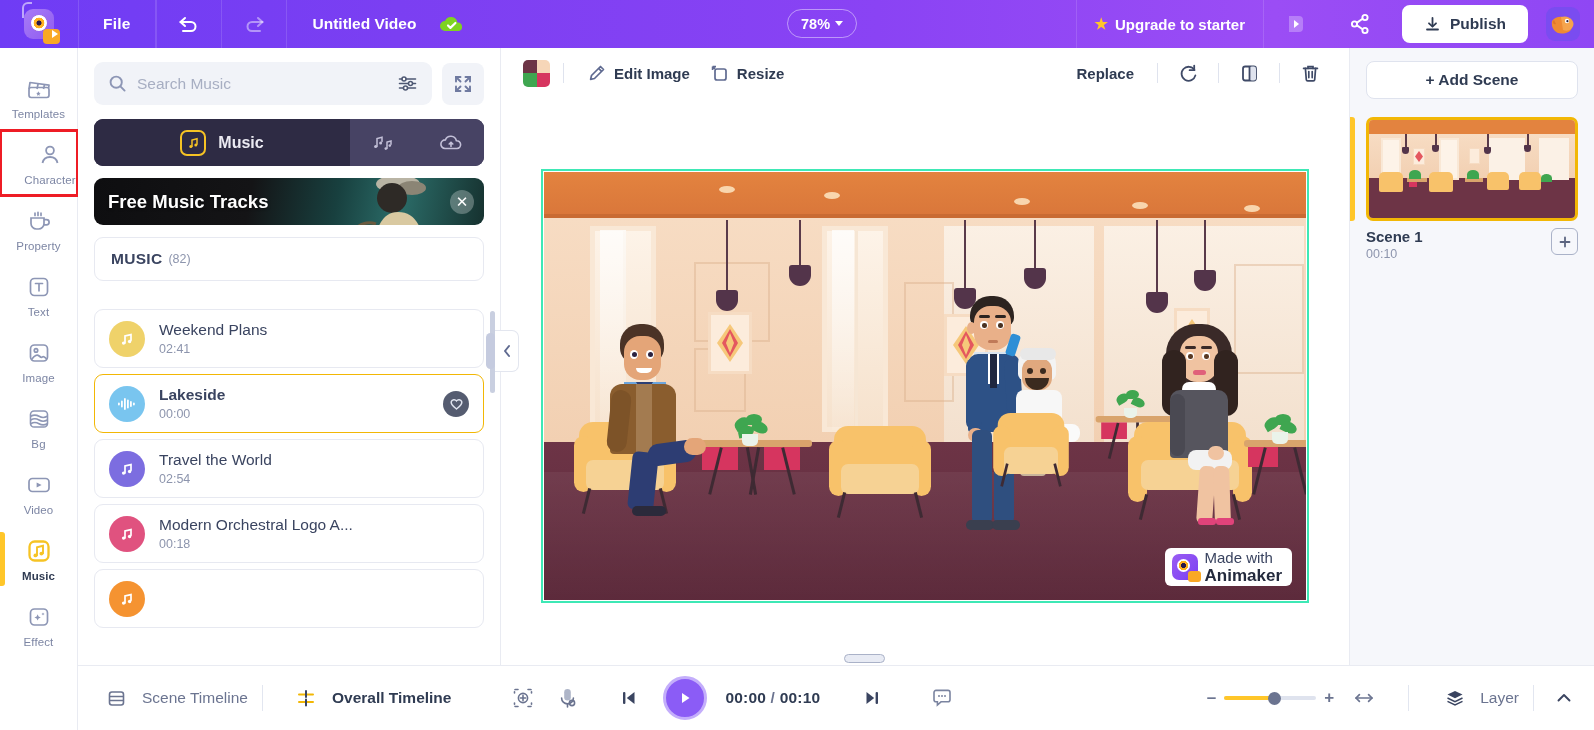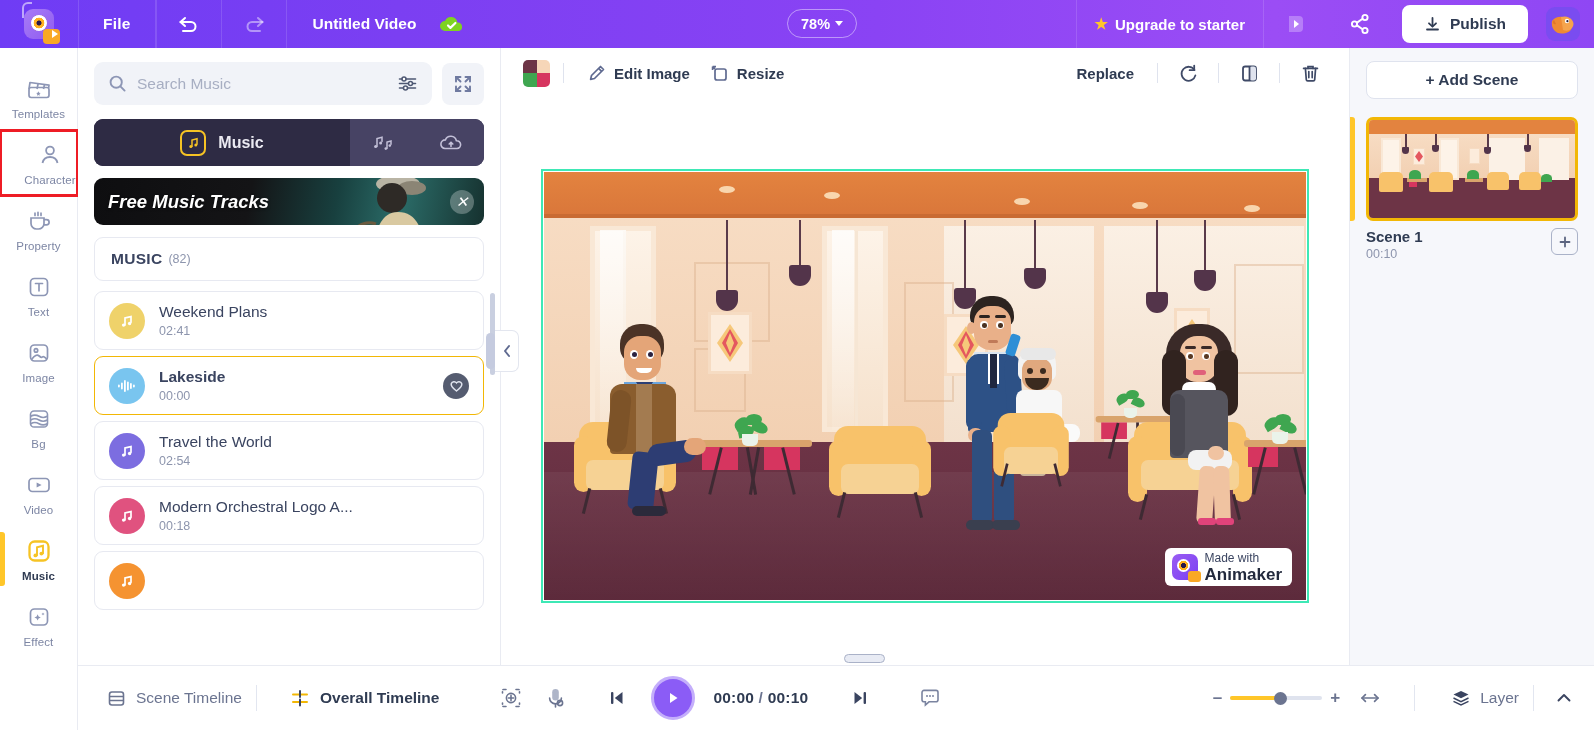--- a/index.html
+++ b/index.html
@@ -100,38 +100,38 @@
     margin-top:14px; height:47px; background:#33304b; border-radius:9px; display:flex; overflow:hidden;
   }
   .seg-main { flex: 1 1 auto; display:flex; align-items:center; justify-content:center; gap:12px; background:#2e2b44; cursor:pointer; }
   .seg-main span { color:#ebeaf2; font-size:16px; font-weight:600; }
   .seg-alt { width:67px; display:flex; align-items:center; justify-content:center; background:#474364; cursor:pointer; }
   .music-chip { width:26px;height:26px;border-radius:7px;border:2.2px solid #f6c324; display:flex;align-items:center;justify-content:center; }
 
   .promo {
     margin-top:12px; height:47px; border-radius:9px; position:relative; overflow:hidden;
     background: linear-gradient(100deg,#0e0e10 0%,#141416 40%,#18403f 62%,#2b6c68 78%,#16312f 100%);
-    display:flex; align-items:center;font-style:italic;
+    display:flex; align-items:center;
   }
   .promo-title { color:#fff; font-size:18.5px; font-weight:700; margin-left:14px; text-shadow: 0 1px 3px rgba(0,0,0,.6); z-index:2;}
   .promo-person { position:absolute; right:38px; top:-4px; width:120px; height:60px; z-index:1; }
   .promo-x {
     position:absolute; right:10px; top:50%; transform:translateY(-50%);
     width:24px;height:24px;border-radius:50%; background:rgba(255,255,255,.28);
     display:flex;align-items:center;justify-content:center; color:#fff; font-size:15px; cursor:pointer; z-index:3;
   }
 
   .music-head {
     margin-top:12px; height:44px; border:1px solid #e7e9f1; border-radius:9px;
     display:flex; align-items:center; padding-left:16px; gap:6px;
   }
   .mh-title { font-size:15.5px; font-weight:700; color:#3a4460; letter-spacing:.3px; }
   .mh-count { font-size:12.5px; color:#8d95ad; }
 
-  .track-list { margin-top:10px; position:relative; }
+  .track-list { margin-top:28px; position:relative; }
   .track {
     height:59px; border:1px solid #e7e9f1; border-radius:9px; margin-bottom:6px;
     display:flex; align-items:center; padding: 0 14px; gap:14px; background:#fff; cursor:pointer; position:relative;
   }
   .track.sel { border:1.6px solid #f2b705; }
   .tdisc { width:36px;height:36px;border-radius:50%; display:flex;align-items:center;justify-content:center; flex:0 0 auto; }
   .tname { font-size:15.5px; color:#3a4460; line-height:1.15; }
   .track.sel .tname { font-weight:700; }
   .ttime { font-size:12.5px; color:#8d95ad; margin-top:3px; }
   .theart {
@@ -189,21 +189,21 @@
   .leaf { position:absolute; width:16px;height:11px;background:#3fa650; border-radius:50% 50% 50% 0; }
   .char { position:absolute; }
   .wm {
     position:absolute; right:14px; bottom:14px; height:38px; background:#fff; border-radius:6px;
     display:flex; align-items:center; gap:7px; padding: 0 10px 0 7px;
   }
   .wm-logo { width:26px;height:26px;border-radius:7px;background:linear-gradient(135deg,#9a5df3,#7b3ff2); position:relative; }
   .wm-logo:before { content:""; position:absolute; left:5px;top:5px;width:13px;height:13px;border-radius:50%;
     background: radial-gradient(circle,#2b1a4a 0 25%,#ffb020 26% 52%,#fff 53% 74%,#f7a81b 75% 100%); }
   .wm-logo:after { content:""; position:absolute; right:-3px;bottom:-2px;width:13px;height:11px;border-radius:3px;background:#f9a825; }
-  .wm-t1 { font-size:12px; color:#3a4460; line-height:1; }
+  .wm-t1 { font-size:15px; color:#3a4460; line-height:1; }
   .wm-t2 { font-size:17px; font-weight:700; color:#232a3d; line-height:1; margin-top:2px; }
 
   
   .scenes {
     position:absolute; left:1349px; top:48px; width:245px; height:617px; background:#f6f7fb; border-left:1px solid #e9ebf2;
     padding: 13px 16px;
   }
   .add-scene {
     height:38px; background:#fff; border:1px solid #dfe3ee; border-radius:8px;
     display:flex; align-items:center; justify-content:center; color:#2f3b52; font-size:15.5px; font-weight:700; cursor:pointer;
@@ -214,21 +214,21 @@
     width:100%; height:104px; border:3px solid #f2b705; border-radius:7px; overflow:hidden; position:relative; background:#f3d9c4;
   }
   .scene-meta { display:flex; align-items:flex-start; margin-top:7px; }
   .scene-name { font-size:15px; font-weight:700; color:#2f3b52; }
   .scene-time { font-size:12.5px; color:#8d95ad; margin-top:2px; }
   .scene-add { margin-left:auto; width:27px;height:27px;border:1.5px solid #aab2c8; border-radius:6px; display:flex;align-items:center;justify-content:center; color:#5c6piece; cursor:pointer; }
 
   
   .bottom { position:absolute; left:78px; top:665px; width:1516px; height:65px; background:#fff; border-top:1px solid #e9ebf2; display:flex; align-items:center; }
   .grip-pill { position:absolute; left:766px; top:-12px; width:41px; height:9px; background:#e8ebf4; border:1.5px solid #aab2c8; border-radius:6px; cursor:pointer; }
-  .bbtn { display:flex; align-items:center; gap:9px; font-size:15.5px; color:#6b7490; cursor:pointer; padding: 0 14px; }
+  .bbtn { display:flex; align-items:center; gap:15px; font-size:15.5px; color:#6b7490; cursor:pointer; padding: 0 14px; }
   .bbtn.strong { color:#2f3b52; font-weight:700; }
   .bsep { width:1px;height:26px;background:#e2e6f0; }
   .bicon { width:44px;height:44px;display:flex;align-items:center;justify-content:center;cursor:pointer; }
   .playbtn {
     width:44px;height:44px;border-radius:50%;
     background:#8b5cf6; border:3px solid #c4aefb;
     display:flex;align-items:center;justify-content:center; cursor:pointer;
   }
   .timecode { font-size:15.5px; font-weight:700; color:#2f3b52; margin: 0 18px; letter-spacing:.2px; }
   .timecode .dim { color:#6b7490; font-weight:700; }

